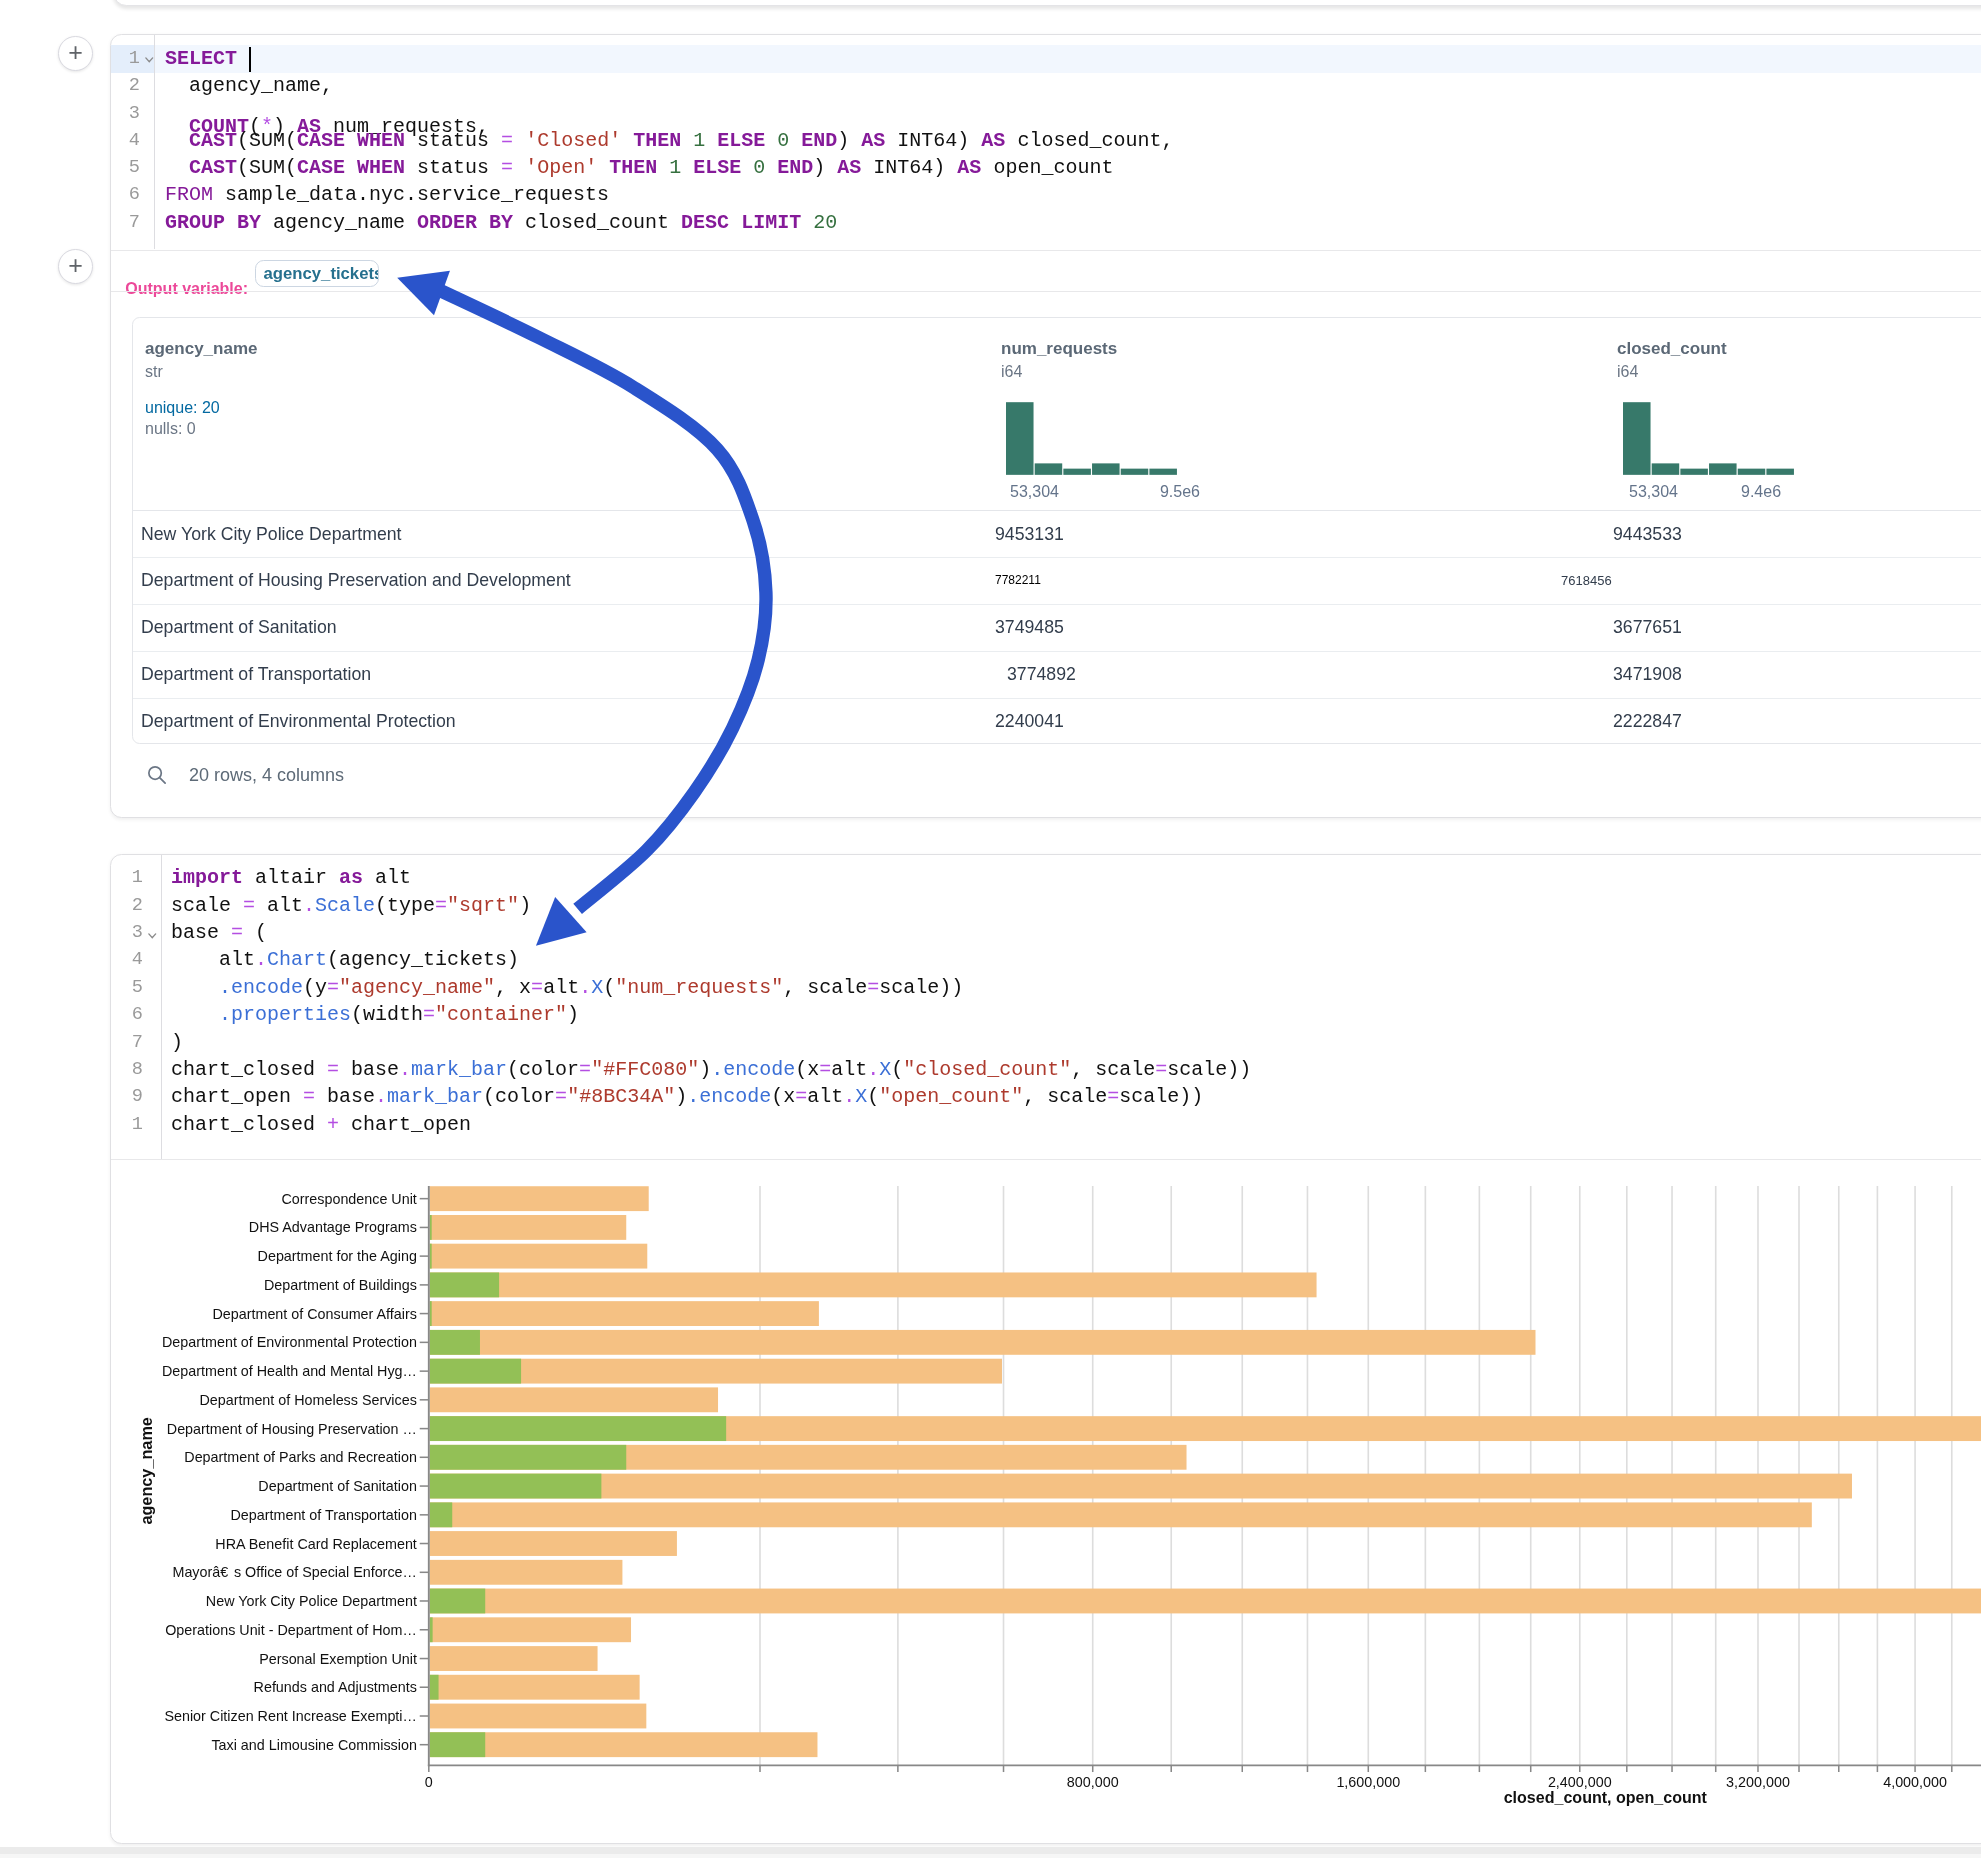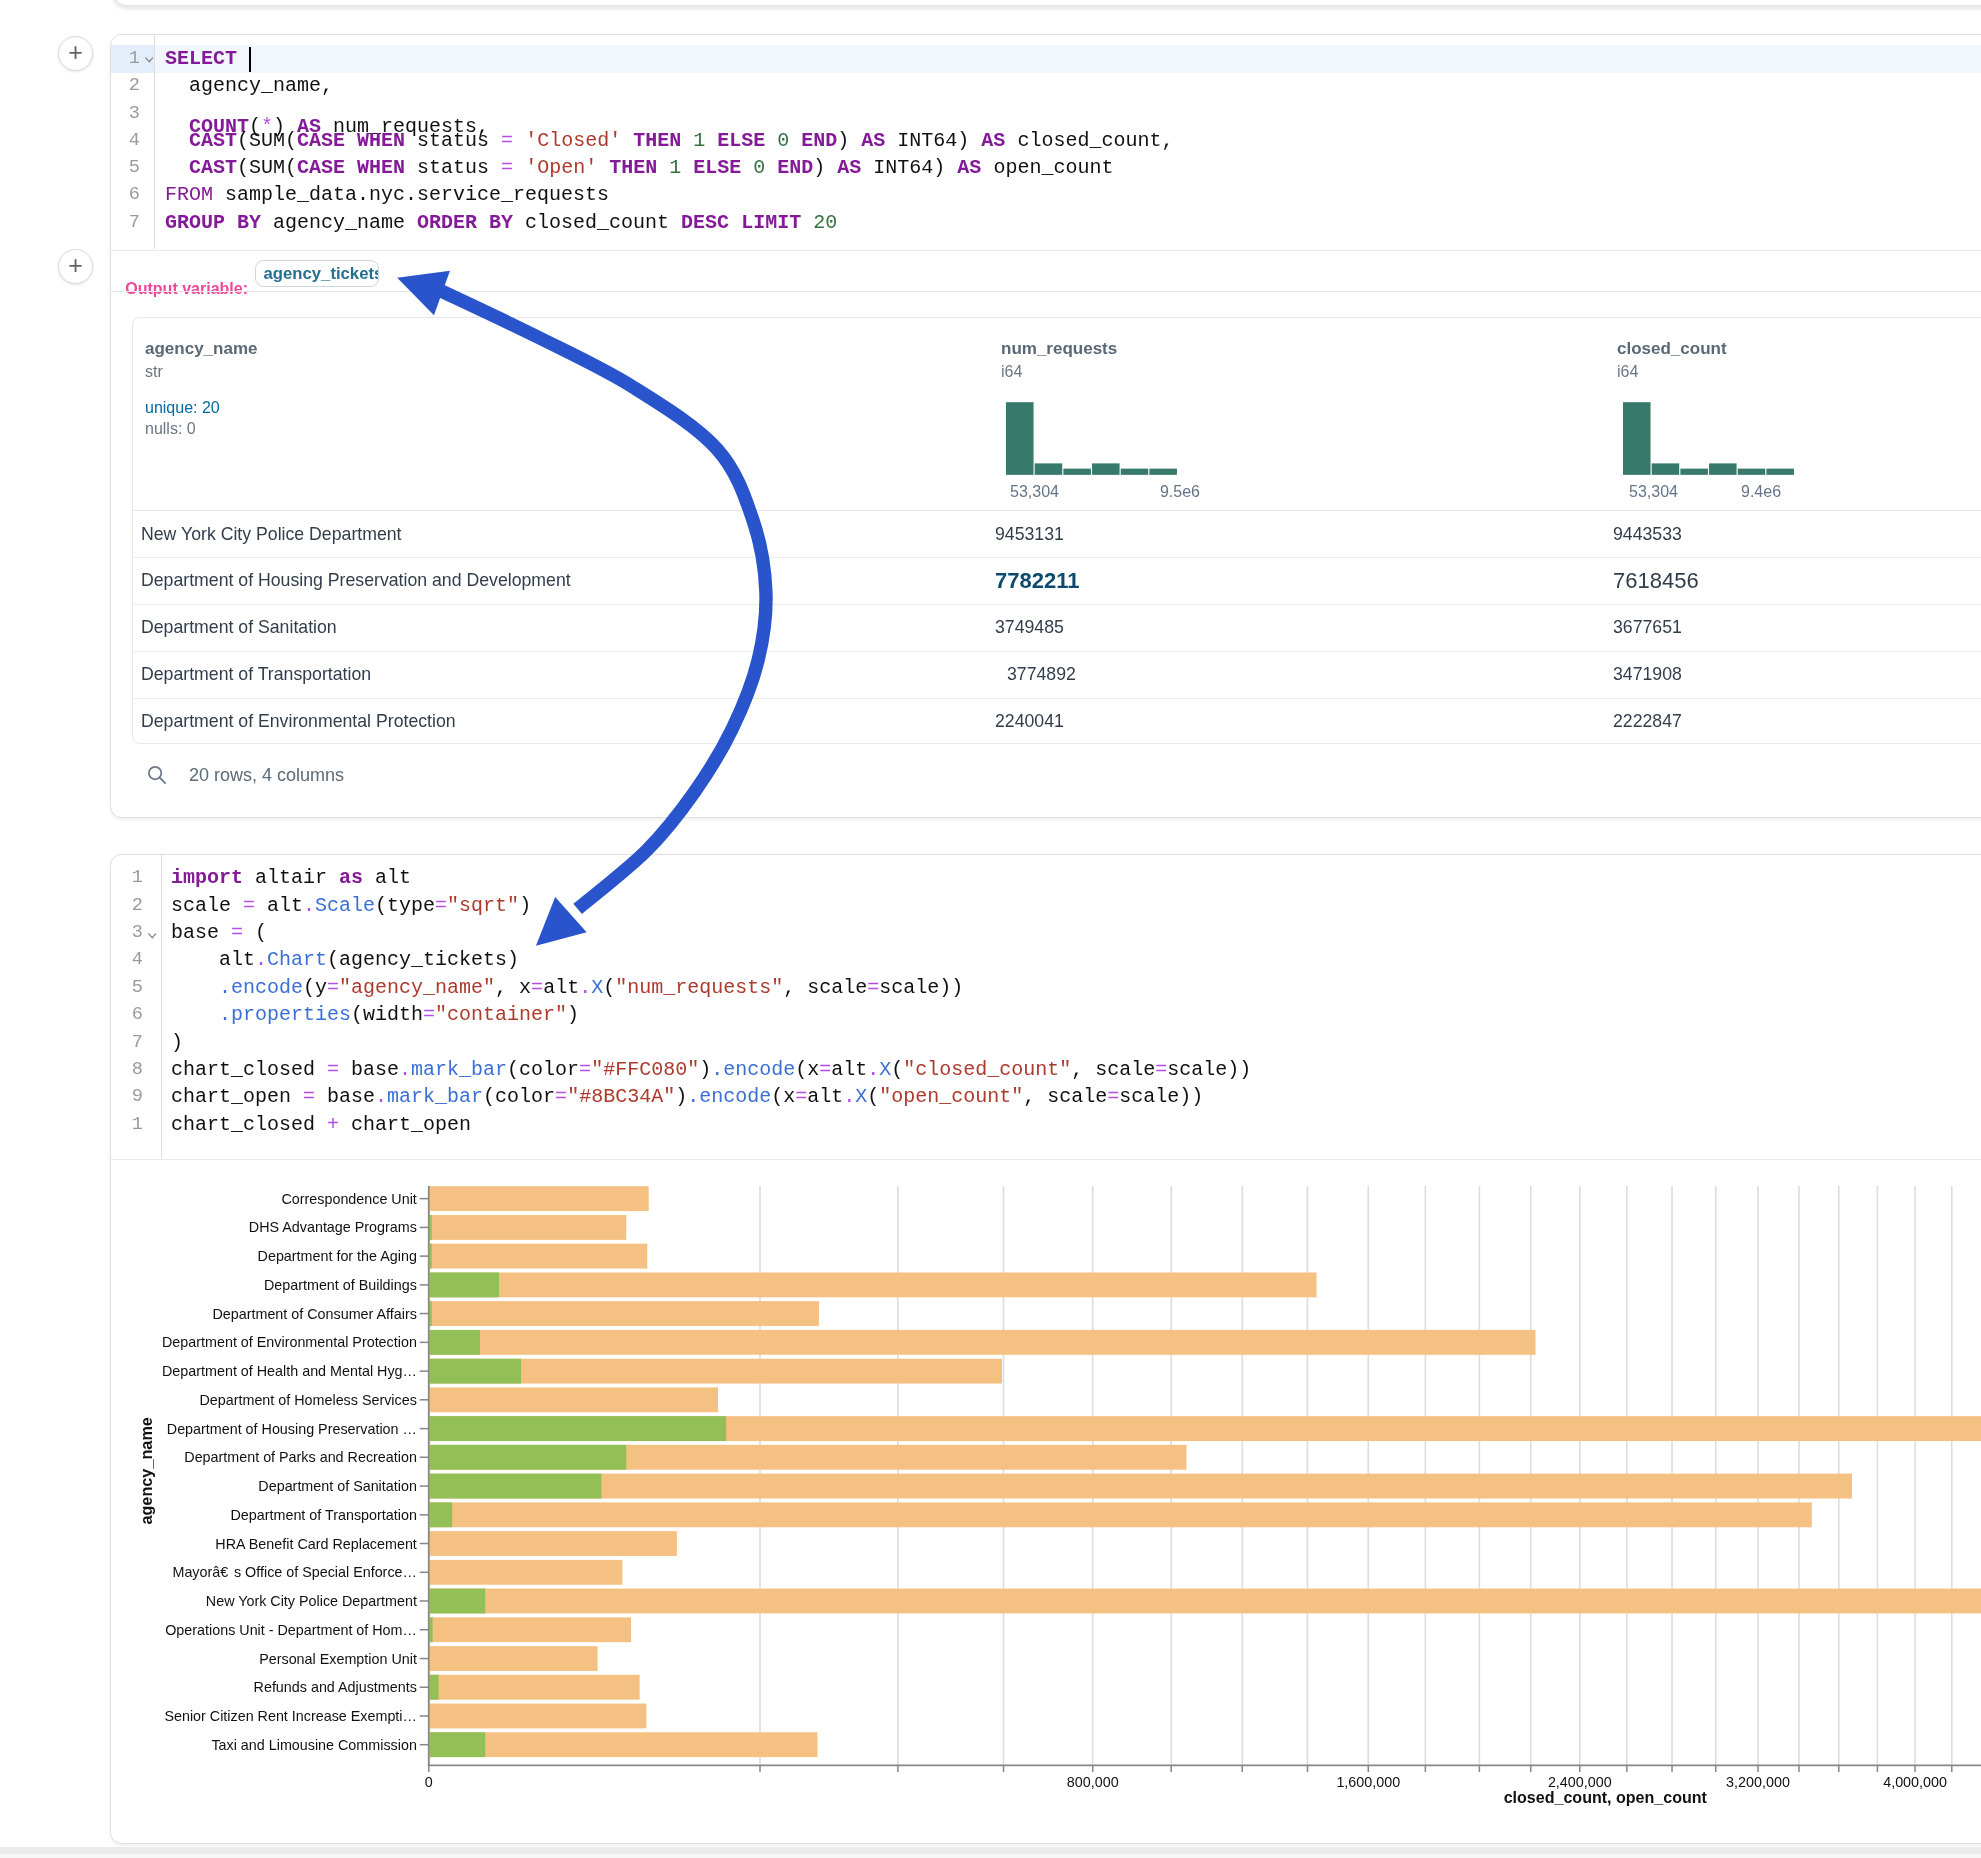--- a/index.html
+++ b/index.html
@@ -66,22 +66,22 @@
 <div class="abs" style="left:899px;top:448px;font-size:16px;color:#64748b;">53,304</div>
 <div class="abs" style="left:1013px;top:448px;width:76px;text-align:right;font-size:16px;color:#64748b;">9.5e6</div>
 <div class="abs" style="left:1518px;top:448px;font-size:16px;color:#64748b;">53,304</div>
 <div class="abs" style="left:1630px;top:448px;width:76px;font-size:16px;color:#64748b;">9.4e6</div>
 <div class="abs" style="left:21px;top:475px;width:1902px;height:1px;background:#e4e6ea;"></div>
 <div class="abs" style="left:30px;top:476px;width:1893px;height:47px;line-height:47px;font-size:17.7px;color:#323d4c;">New York City Police Department</div>
 <div class="abs" style="left:884px;top:476px;height:47px;line-height:47px;font-size:17.7px;color:#323d4c;">9453131</div>
 <div class="abs" style="left:1502px;top:476px;height:47px;line-height:47px;font-size:17.7px;color:#323d4c;">9443533</div>
 <div class="abs" style="left:22px;top:522px;width:1900px;height:1px;background:#eaedf0;"></div>
 <div class="abs" style="left:30px;top:522px;width:1893px;height:47px;line-height:47px;font-size:17.7px;color:#323d4c;">Department of Housing Preservation and Development</div>
-<div class="abs" style="left:884px;top:522px;height:47px;line-height:47px;font-size:22px;color:#0c4a6e;font-weight:bold;">7782211</div>
-<div class="abs" style="left:1502px;top:522px;height:47px;line-height:47px;font-size:22px;color:#323d4c;">7618456</div>
+<div class="abs" style="left:884px;top:522px;height:47px;line-height:47px;font-size:12px;color:#000000;">7782211</div>
+<div class="abs" style="left:1450px;top:522px;height:47px;line-height:47px;font-size:13px;color:#323d4c;">7618456</div>
 <div class="abs" style="left:22px;top:569px;width:1900px;height:1px;background:#eaedf0;"></div>
 <div class="abs" style="left:30px;top:569px;width:1893px;height:47px;line-height:47px;font-size:17.7px;color:#323d4c;">Department of Sanitation</div>
 <div class="abs" style="left:884px;top:569px;height:47px;line-height:47px;font-size:17.7px;color:#323d4c;">3749485</div>
 <div class="abs" style="left:1502px;top:569px;height:47px;line-height:47px;font-size:17.7px;color:#323d4c;">3677651</div>
 <div class="abs" style="left:22px;top:616px;width:1900px;height:1px;background:#eaedf0;"></div>
 <div class="abs" style="left:30px;top:616px;width:1893px;height:47px;line-height:47px;font-size:17.7px;color:#323d4c;">Department of Transportation</div>
 <div class="abs" style="left:884px;top:616px;height:47px;line-height:47px;font-size:17.7px;color:#323d4c;margin-left:12px;">3774892</div>
 <div class="abs" style="left:1502px;top:616px;height:47px;line-height:47px;font-size:17.7px;color:#323d4c;">3471908</div>
 <div class="abs" style="left:22px;top:663px;width:1900px;height:1px;background:#eaedf0;"></div>
 <div class="abs" style="left:30px;top:663px;width:1893px;height:47px;line-height:47px;font-size:17.7px;color:#323d4c;">Department of Environmental Protection</div>

